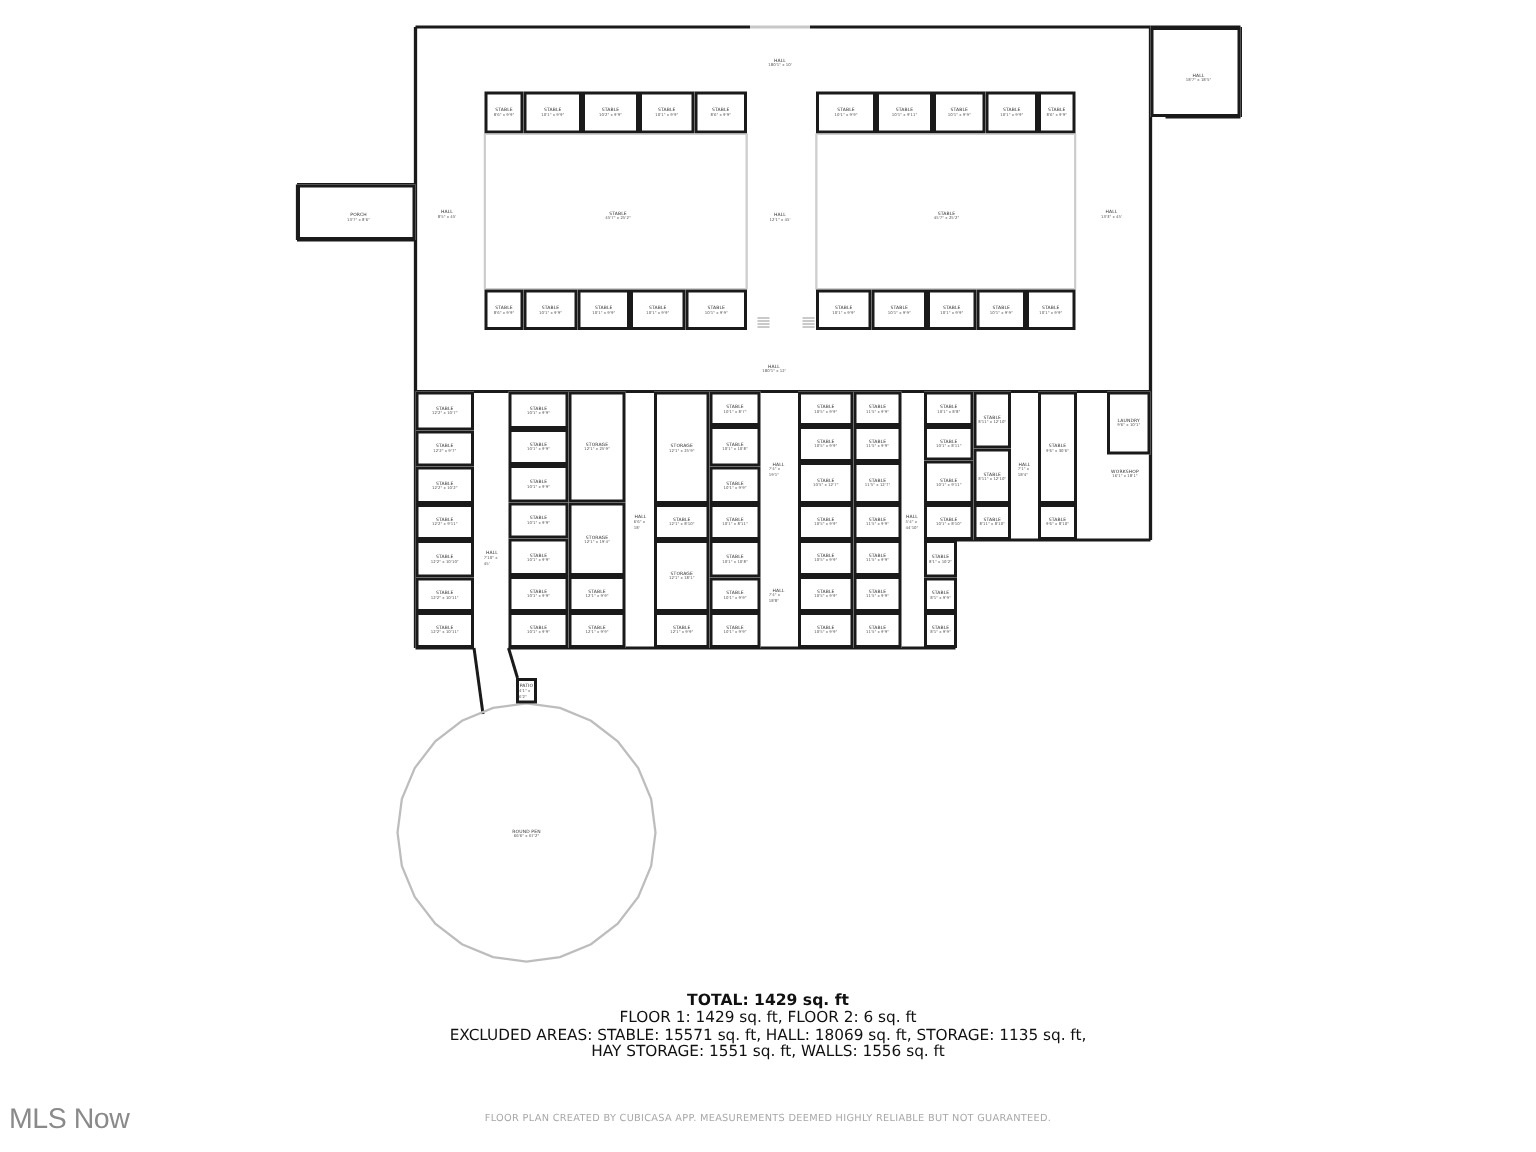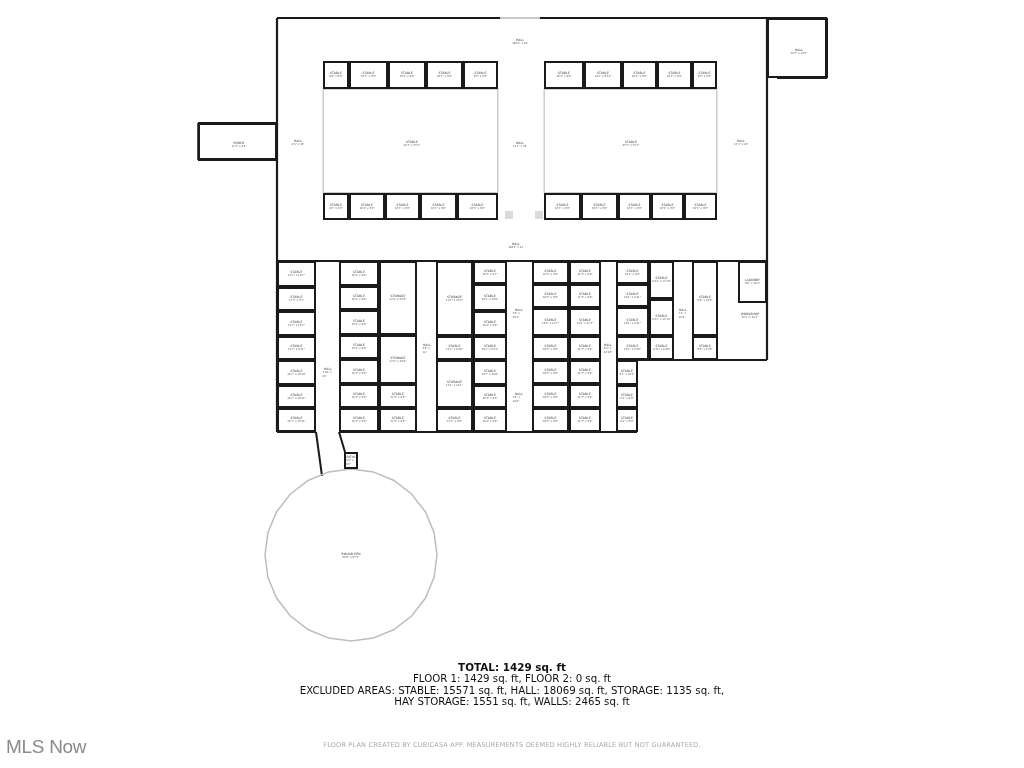--- a/index.html
+++ b/index.html
@@ -481,19 +481,19 @@
         <div class="lbl" style="left: 86px; top: 86px;">
           <span class="rlabel">ROUND PEN</span>
           <span class="rdim">66'6" x 67'2"</span>
         </div>
       </div>
     </div>
 </div>
 
 <div id="summary">
   <div class="total">TOTAL: 1429 sq. ft</div>
-  <div>FLOOR 1: 1429 sq. ft, FLOOR 2: 0 sq. ft</div>
+  <div>FLOOR 1: 1429 sq. ft, FLOOR 2: 6 sq. ft</div>
   <div>EXCLUDED AREAS: STABLE: 15571 sq. ft, HALL: 18069 sq. ft, STORAGE: 1135 sq. ft,</div>
-  <div>HAY STORAGE: 1551 sq. ft, WALLS: 2465 sq. ft</div>
+  <div>HAY STORAGE: 1551 sq. ft, WALLS: 1556 sq. ft</div>
 </div>
 
 <div id="disclaimer">FLOOR PLAN CREATED BY CUBICASA APP. MEASUREMENTS DEEMED HIGHLY RELIABLE BUT NOT GUARANTEED.</div>
 <div id="watermark">MLS Now</div>
 
 </body></html>

